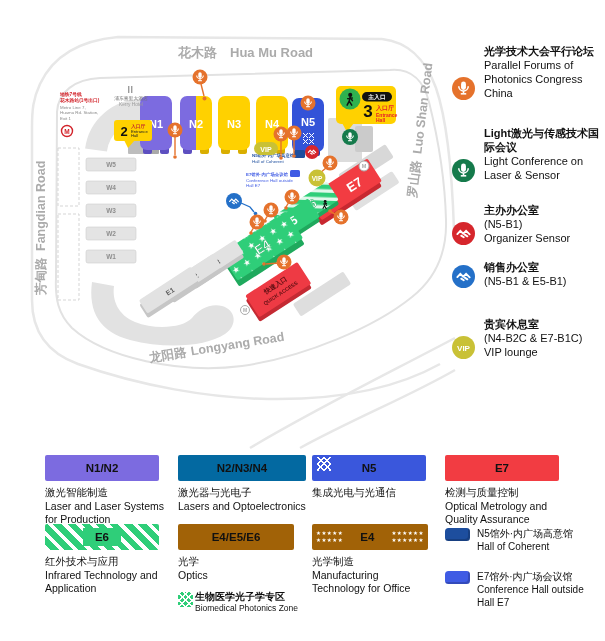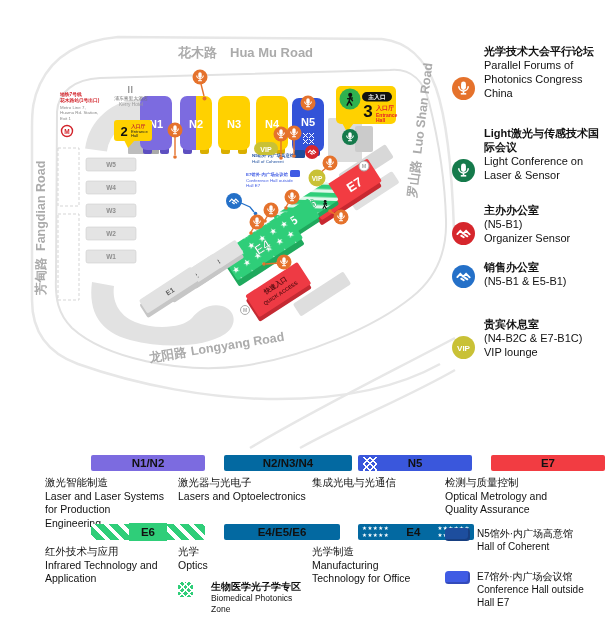--- a/index.html
+++ b/index.html
@@ -10,40 +10,40 @@
 
   
   .legend{position:absolute;left:452px;top:0;width:152px;height:452px;}
   .legend-item{position:absolute;left:0;display:flex;align-items:flex-end;}
   .legend-item .txt{margin-left:9px;width:118px;font-size:11px;line-height:1.28;}
   .legend-item .cn{font-weight:600;}
   .legend-item .en,.legend-item .loc{font-weight:400;}
 
   
   .card{position:absolute;}
-  .bar{height:16px;border-radius:2px;display:flex;align-items:center;justify-content:center;
-       font-size:11.5px;font-weight:700;color:#111;position:relative;margin-left:46px;}
+  .bar{height:26px;border-radius:2px;display:flex;align-items:center;justify-content:center;
+       font-size:11.5px;font-weight:700;color:#111;position:relative;}
   .bar.purple{background:#7C6BE0;}
   .bar.yellow{background:#0369a1;}
   .bar.blue{background:#3A57DC;}
   .bar.red{background:#F23C42;}
-  .bar.green{background:#0369a1;}
+  .bar.green{background:#a16207;}
   .bar.stripes{background:repeating-linear-gradient(45deg,#ffffff 0 4px,#2FCE79 4px 10px);}
   .bar.stripes .lbl{background:#2FCE79;padding:0 12px;line-height:18px;}
   .hatch{background-image:repeating-linear-gradient(45deg,#fff 0 1.6px,transparent 1.6px 4.6px),
                           repeating-linear-gradient(-45deg,#fff 0 1.6px,transparent 1.6px 4.6px);}
   .bar .hatch-ic{position:absolute;left:5px;top:2px;width:14px;height:14px;}
   .starcol{display:flex;flex-direction:column;justify-content:center;font-size:5.5px;
            line-height:1.25;color:#fff;letter-spacing:0.5px;margin:0 4px;}
   .bar.starbar{justify-content:space-between;}
   .card .cn2{margin-top:5px;font-size:10.5px;line-height:1.3;}
   .card .en2{font-size:10.5px;line-height:1.3;}
   .bio{display:flex;align-items:flex-start;margin-top:9px;}
   .bio .sq{width:15px;height:15px;background-color:#2FCE79;flex:none;margin-top:1px;}
-  .bio .t{margin-left:18px;}
+  .bio .t{margin-left:2px;}
   .bio .bcn{font-size:10px;font-weight:700;line-height:1.2;}
   .bio .ben{font-size:8.5px;line-height:1.3;}
   .marker{position:absolute;display:flex;align-items:flex-start;}
   .marker .chip{width:25px;height:13px;border-radius:3.5px;flex:none;margin-top:1px;
                 box-shadow:inset -2px -2px 0 rgba(0,0,0,0.18);}
   .marker .chip.navy{background:#1D4E9E;}
   .marker .chip.royal{background:#3F5BE4;}
   .marker .mt{margin-left:7px;font-size:10px;line-height:1.3;width:120px;}
 </style>
 </head>

